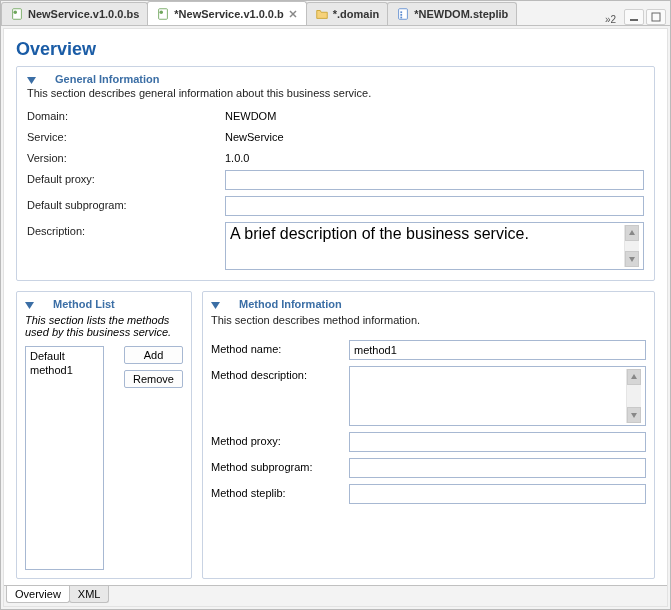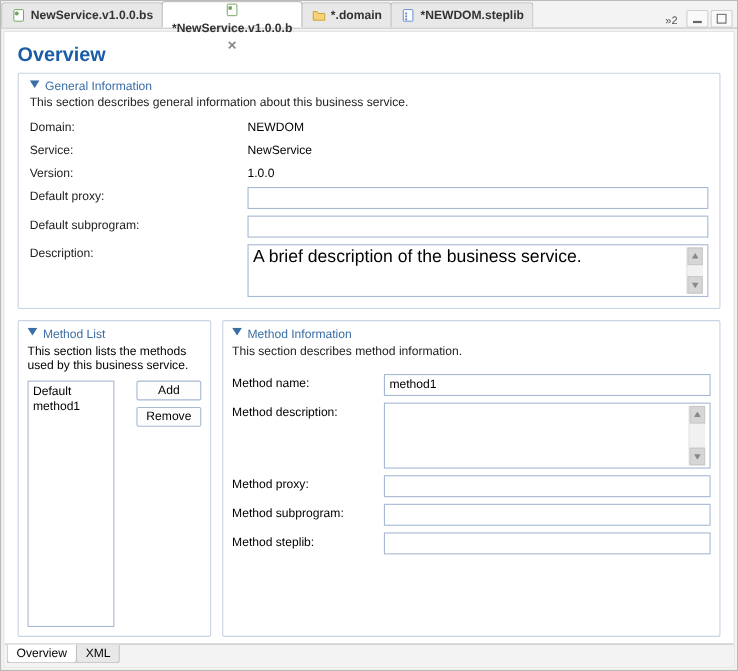--- a/index.html
+++ b/index.html
@@ -16,53 +16,53 @@
     --win-toolbar:#f3f3f3;
     --input-border:#a7b8d2;
     --scroll-bg:#f1f1f1;
     --scroll-thumb:#d6d6d6;
   }
   html,body{margin:0;padding:0;font-family:Tahoma,Verdana,Arial,sans-serif;font-size:11px;color:var(--text);background:var(--win-toolbar);}
   .window{width:671px;height:610px;box-sizing:border-box;border:1px solid #bababa;background:var(--win-toolbar);display:flex;flex-direction:column;}
   
   .tabbar{display:flex;align-items:flex-end;height:24px;background:var(--win-toolbar);border-bottom:1px solid var(--tab-border);position:relative;}
   .tab{display:flex;align-items:center;gap:4px;height:22px;padding:0 8px;border:1px solid var(--tab-border);border-bottom:none;background:var(--tab-inactive);margin-right:-1px;border-radius:3px 3px 0 0;cursor:default;white-space:nowrap;}
-  .tab.active{background:var(--tab-active);height:23px;flex-direction:column;}
+  .tab.active{background:var(--tab-active);height:23px;}
   .tab .ico{width:14px;height:14px;flex:none;}
   .tab .close{width:10px;height:10px;flex:none;}
   .tab .lbl{color:#333;font-weight:bold;}
   .tabbar .spacer{flex:1;}
   .tabbar .chev{display:flex;align-items:center;padding:0 4px;color:#555;font-size:10px;}
   .tabbar .winbtns{display:flex;align-items:center;gap:2px;padding:0 4px;}
   .winbtn{width:18px;height:14px;border:1px solid #d0d0d0;background:#fafafa;border-radius:2px;display:flex;align-items:center;justify-content:center;}
   .winbtn svg{width:10px;height:10px;}
   
   .content{flex:1;background:var(--bg);border:1px solid #e2e2e2;margin:2px;display:flex;flex-direction:column;overflow:hidden;}
   .page-title{color:var(--blue-title);font-size:18px;font-weight:bold;padding:10px 10px 6px 12px;}
   .body{flex:1;display:flex;flex-direction:column;gap:10px;padding:0 12px 6px 12px;overflow:hidden;}
   .section{border:1px solid var(--section-border);border-radius:2px;padding:6px 10px 10px 10px;background:#fff;}
-  .section-header{display:flex;align-items:flex-start;gap:5px;color:var(--blue-link);font-weight:normal;margin-bottom:2px;}
+  .section-header{display:flex;align-items:flex-end;gap:19px;color:var(--blue-link);font-weight:bold;margin-bottom:2px;}
   .twisty{width:9px;height:9px;flex:none;}
   .section-desc{margin:2px 0 8px 0;color:#222;}
   .form-grid{display:grid;grid-template-columns:190px 1fr;row-gap:6px;column-gap:8px;align-items:start;}
   .form-grid label{padding-top:3px;color:#222;}
   .input,.textarea{border:1px solid var(--input-border);background:#fff;width:100%;box-sizing:border-box;font-family:inherit;font-size:11px;padding:2px 4px;}
   .input{height:20px;}
   .textarea{height:48px;resize:none;display:flex;}
   .ta-wrap{position:relative;display:flex;}
   .ta-text{flex:1;border:none;outline:none;font-family:inherit;font-size:16px;padding:0;resize:none;}
   .fake-scroll{width:14px;background:var(--scroll-bg);border-left:1px solid #e5e5e5;display:flex;flex-direction:column;justify-content:space-between;}
   .fake-scroll .btn{height:14px;background:var(--scroll-thumb);border:1px solid #c9c9c9;display:flex;align-items:center;justify-content:center;}
   .fake-scroll .btn svg{width:6px;height:6px;}
   
   .lower{flex:1;display:flex;gap:10px;min-height:0;}
   .panel{border:1px solid var(--section-border);border-radius:2px;padding:6px 8px 8px 8px;background:#fff;display:flex;flex-direction:column;}
   .panel.left{width:158px;flex:none;}
   .panel.right{flex:1;}
-  .ml-desc{margin:2px 0 8px 0;}
+  .ml-desc{margin:2px 0 8px 0;font-style:italic;}
   .ml-body{flex:1;display:flex;gap:20px;}
   .listbox{flex:1;border:1px solid var(--input-border);background:#fff;min-height:200px;padding:2px;overflow:auto;}
   .listbox .item{padding:1px 2px;cursor:default;}
   .ml-buttons{display:flex;flex-direction:column;gap:6px;}
   .btnw{border:1px solid var(--input-border);background:#fdfdfd;padding:2px 8px;cursor:default;color:#000;border-radius:2px;font-family:inherit;font-size:11px;}
   .mi-grid{display:grid;grid-template-columns:130px 1fr;row-gap:6px;column-gap:8px;align-items:start;margin-top:6px;}
   .mi-grid label{padding-top:3px;}
   .mi-textarea{height:60px;}
   
   .page-tabs{display:flex;align-items:flex-start;height:20px;padding-left:2px;background:var(--win-toolbar);border-top:1px solid var(--tab-border);}

